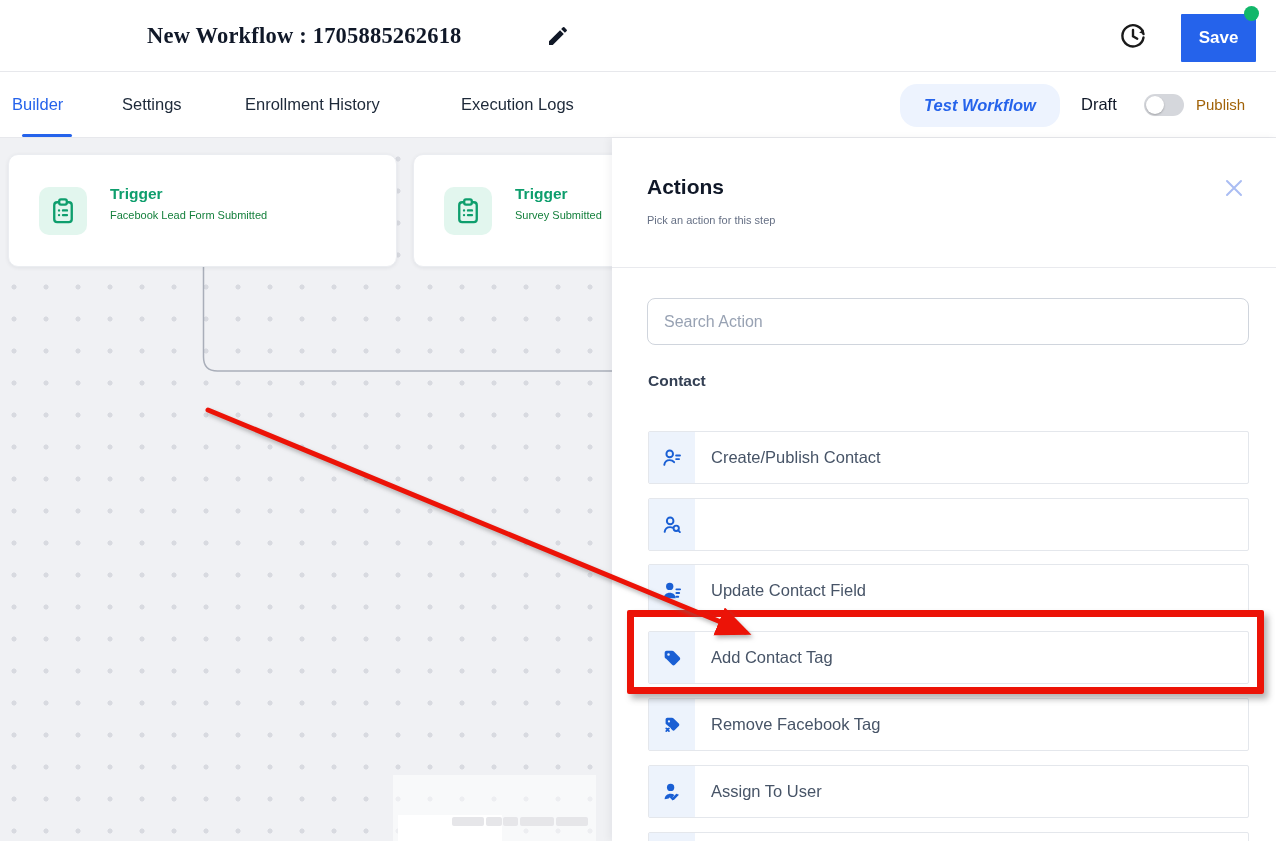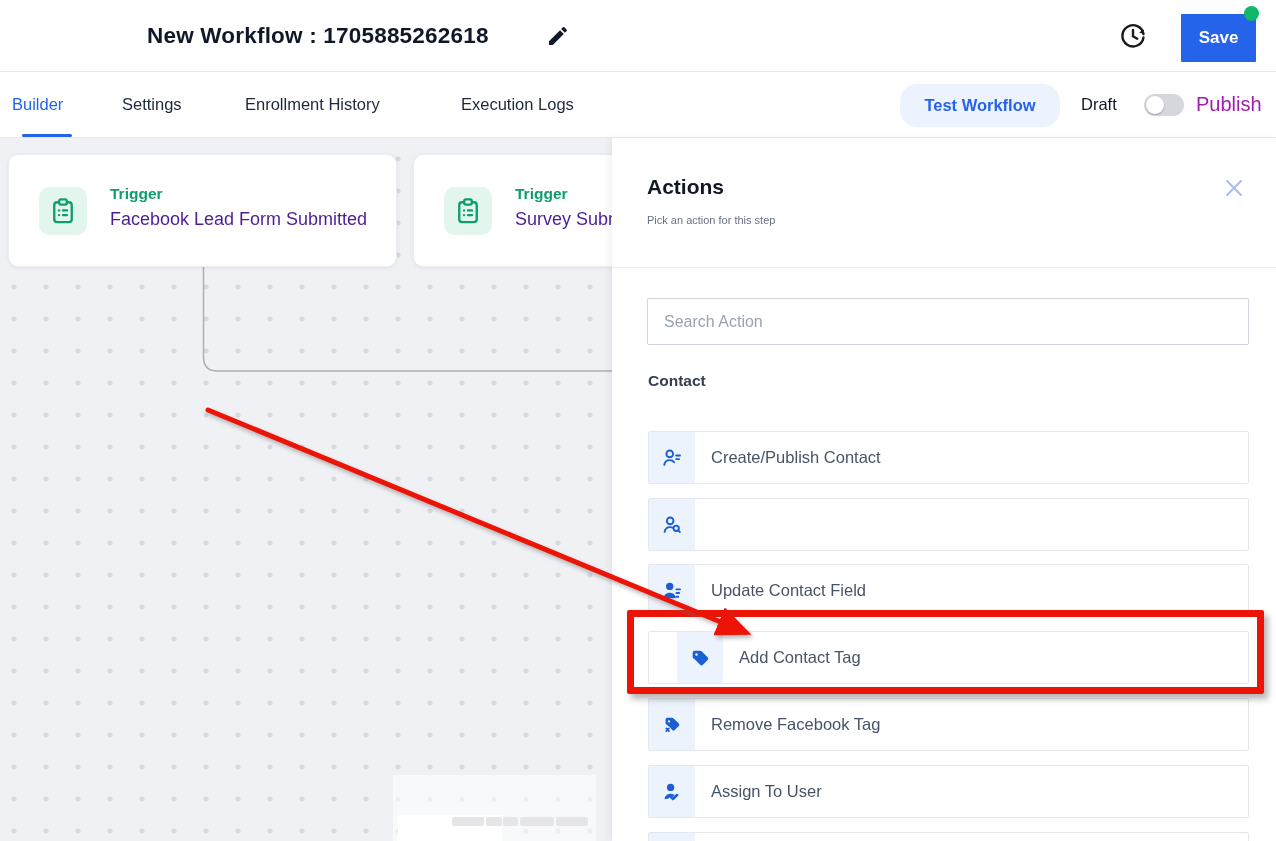--- a/index.html
+++ b/index.html
@@ -2,62 +2,62 @@
 <html><head>
 <meta charset="utf-8">
 <style>
   * { margin:0; padding:0; box-sizing:border-box; }
   html,body { background:#fff; }
   body { font-family:"Liberation Sans", sans-serif; }
   .stage { position:relative; width:1276px; height:841px; overflow:hidden; background:#fff; }
 
   
   .topbar { position:absolute; left:0; top:0; width:1276px; height:72px; background:#fff; border-bottom:1px solid #e7e8ec; }
-  .wf-title { position:absolute; left:147px; top:0; height:52px; line-height:72px; font-size:22.5px; font-weight:700; color:#101828; letter-spacing:.2px; }
+  .wf-title { position:absolute; left:147px; top:0; height:52px; line-height:72px; font-size:22.5px; font-weight:700; color:#101828; letter-spacing:.2px;font-family:Liberation Serif, serif; }
   .pencil-btn { position:absolute; left:546px; top:24px; width:24px; height:24px; cursor:pointer; }
   .history-btn { position:absolute; left:1118px; top:21px; width:30px; height:30px; cursor:pointer; }
   .save-btn { position:absolute; left:1181px; top:14px; width:75px; height:48px; background:#2563eb; border:none; border-radius:1px; color:#fff; font-size:17px; font-weight:700; font-family:"Liberation Sans",sans-serif; cursor:pointer; }
   .save-dot { position:absolute; left:1244px; top:6px; width:15px; height:15px; border-radius:50%; background:#12b76a; }
 
   
   .tabbar { position:absolute; left:0; top:72px; width:1276px; height:66px; background:#fff; border-bottom:1px solid #e7e8ec; }
   .tab { position:absolute; top:0; height:65px; line-height:65px; font-size:16.5px; color:#1d2939; cursor:pointer; }
   .tab.active { color:#2563eb; }
   .tab-underline { position:absolute; left:10px; bottom:0; width:50px; height:3px; background:#2563eb; border-radius:2px; }
-  .test-btn { position:absolute; left:900px; top:12px; width:160px; height:43px; background:#edf3fe; border:none; border-radius:17px; color:#2563eb; font-size:16.5px; font-weight:700; font-family:"Liberation Sans",sans-serif; cursor:pointer; }
+  .test-btn { position:absolute; left:900px; top:12px; width:160px; height:43px; background:#edf3fe; border:none; border-radius:17px; color:#2563eb; font-size:16.5px; font-weight:700; font-family:"Liberation Sans",sans-serif; cursor:pointer;font-style:italic; }
   .draft-label { position:absolute; left:1081px; top:0; height:65px; line-height:65px; font-size:16.5px; color:#101828; }
   .toggle { position:absolute; left:1144px; top:22px; width:40px; height:22px; background:#d5d7dc; border-radius:11px; cursor:pointer; }
   .toggle .knob { position:absolute; left:2px; top:2px; width:18px; height:18px; background:#fff; border-radius:50%; box-shadow:0 1px 2px rgba(0,0,0,.25); }
-  .publish-label { position:absolute; left:1196px; top:0; height:65px; line-height:65px; font-size:20px; color:#a21caf; }
+  .publish-label { position:absolute; left:1196px; top:0; height:65px; line-height:65px; font-size:15px; color:#a16207; }
 
   
   .canvas { position:absolute; left:0; top:138px; width:612px; height:703px; overflow:hidden;
     background-color:#f0f1f4;
     background-image:radial-gradient(circle, #d8dae0 2.4px, transparent 2.7px);
     background-size:32px 32px; background-position:-2px 5px; }
   .connector-svg { position:absolute; left:0; top:0; width:612px; height:703px; }
 
   .trigger-card { position:absolute; top:16px; width:389px; height:113px; background:#fff; border:1px solid #ebedf1; border-radius:10px; box-shadow:0 1px 4px rgba(16,24,40,.07); cursor:pointer; }
   .trigger-card .icon-box { position:absolute; left:30px; top:32px; width:48px; height:48px; background:#e2f6ee; border-radius:10px; display:flex; align-items:center; justify-content:center; }
   .trigger-card .txt { position:absolute; left:92px; top:30px; width:280px; display:flex; flex-direction:column; gap:6px;margin-left:9px; }
   .trig-label { font-size:15.5px; font-weight:700; color:#0e9e6d; }
-  .trig-name { font-size:18px; color:#4c1d95; white-space:nowrap; }
+  .trig-name { font-size:11px; color:#15803d; white-space:nowrap; }
 
   
   .blur-box { position:absolute; left:393px; top:637px; width:203px; height:66px; background:rgba(255,255,255,.55); }
   .blur-white { position:absolute; left:398px; top:677px; width:104px; height:26px; background:#fff; }
   .blur-pill { position:absolute; top:679px; height:9px; background:#e6e6e9; border-radius:2px; }
 
   
   .panel { position:absolute; left:612px; top:138px; width:664px; height:703px; background:#fff; box-shadow:-3px 0 8px rgba(16,24,40,.05); overflow:hidden; }
   .panel-title { position:absolute; left:35px; top:37px; font-size:21px; font-weight:700; color:#101828; }
   .panel-close { position:absolute; right:32px; top:40px; width:20px; height:20px; cursor:pointer; }
   .panel-sub { position:absolute; left:35px; top:76px; font-size:11px; color:#667085; }
   .panel-divider { position:absolute; left:0; top:129px; width:664px; height:0; border-top:1px solid #e9eaee; }
-  .search-input { position:absolute; left:35px; top:160px; width:602px; height:47px; border:1px solid #d0d5dd; border-radius:2px; padding:0 16px; font-size:16px; color:#404040; font-family:"Liberation Sans",sans-serif; outline:none; background:#fff; }
+  .search-input { position:absolute; left:35px; top:160px; width:602px; height:47px; border:1px solid #d0d5dd; border-radius:8px; padding:0 16px; font-size:16px; color:#404040; font-family:"Liberation Sans",sans-serif; outline:none; background:#fff; }
   .search-input::placeholder { color:#98a2b3; }
   .section-label { position:absolute; left:36px; top:234px; font-size:15.5px; font-weight:700; color:#344054; }
 
   .action-item { position:absolute; left:36px; width:601px; height:53px; background:#fff; border:1px solid #e4e7ec; border-radius:2px; display:flex; align-items:stretch; cursor:pointer; }
   .action-item .icon-strip { width:46px; flex:0 0 46px; background:#edf3fc; display:flex; align-items:center; justify-content:center; }
   .action-item .item-label { display:flex; align-items:center; margin-left:16px; font-size:16.5px; color:#475467; }
 
   
   .red-rect { position:absolute; left:627px; top:610px; width:637px; height:84px; border:7px solid #ec1307; border-radius:2px; box-shadow:4px 5px 6px rgba(90,90,90,.45); z-index:50; pointer-events:none; }
   .arrow-svg { position:absolute; left:0; top:0; width:1276px; height:841px; z-index:60; pointer-events:none; }
@@ -184,21 +184,21 @@
           <circle cx="9.5" cy="7" r="4"></circle>
             <path d="M3 20c0-3.6 2.9-6 6.5-6s6.5 2.4 6.5 6z"></path>
           <g stroke="#1a5fd4" stroke-width="2.1" stroke-linecap="round" fill="none">
               <path d="M16.8 10.2h4 M16.8 14.2h3 M16.8 18.2h2"></path>
             </g>
         </svg>
       </div>
       <span class="item-label">Update Contact Field</span>
     </div>
 
-    <div class="action-item" style="top:493px;padding-left:28px;">
+    <div class="action-item" style="top:493px;">
       <div class="icon-strip">
         <svg width="22" height="22" viewBox="0 0 24 24" fill="#1a5fd4" fill-rule="evenodd">
           <path d="M4 6.2 C4 5 5 4 6.2 4 h6 c.6 0 1.2.25 1.6.66 l6.5 6.5 c.85.85.85 2.23 0 3.08 l-5.1 5.1 a2.18 2.18 0 0 1-3.08 0 l-6.5-6.5 A2.2 2.2 0 0 1 4 11.2 z M8.2 9.6 a1.4 1.4 0 1 0 0-2.8 1.4 1.4 0 0 0 0 2.8 z"></path>
         </svg>
       </div>
       <span class="item-label">Add Contact Tag</span>
     </div>
 
     <div class="action-item" style="top:560px;">
       <div class="icon-strip">

